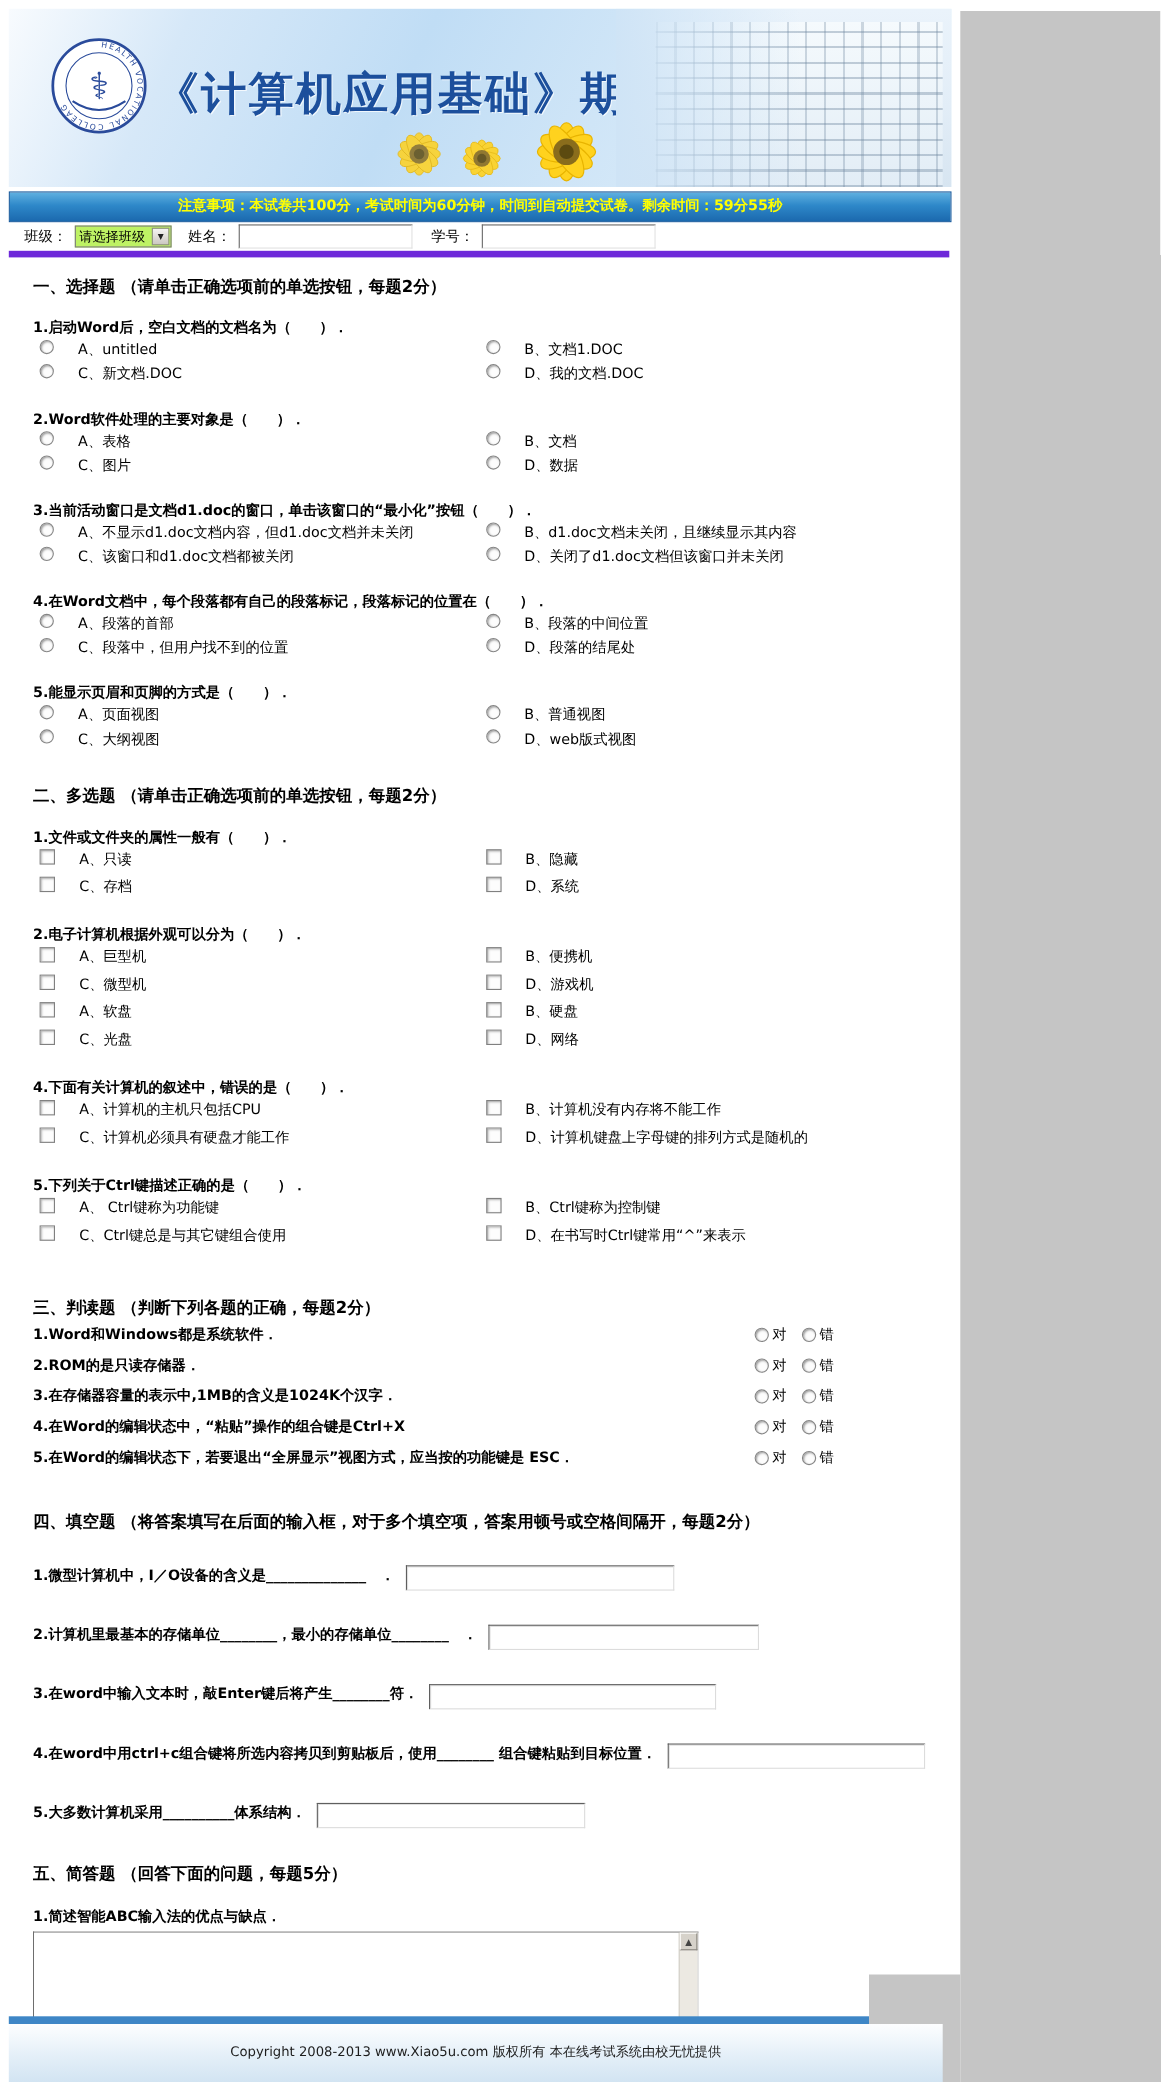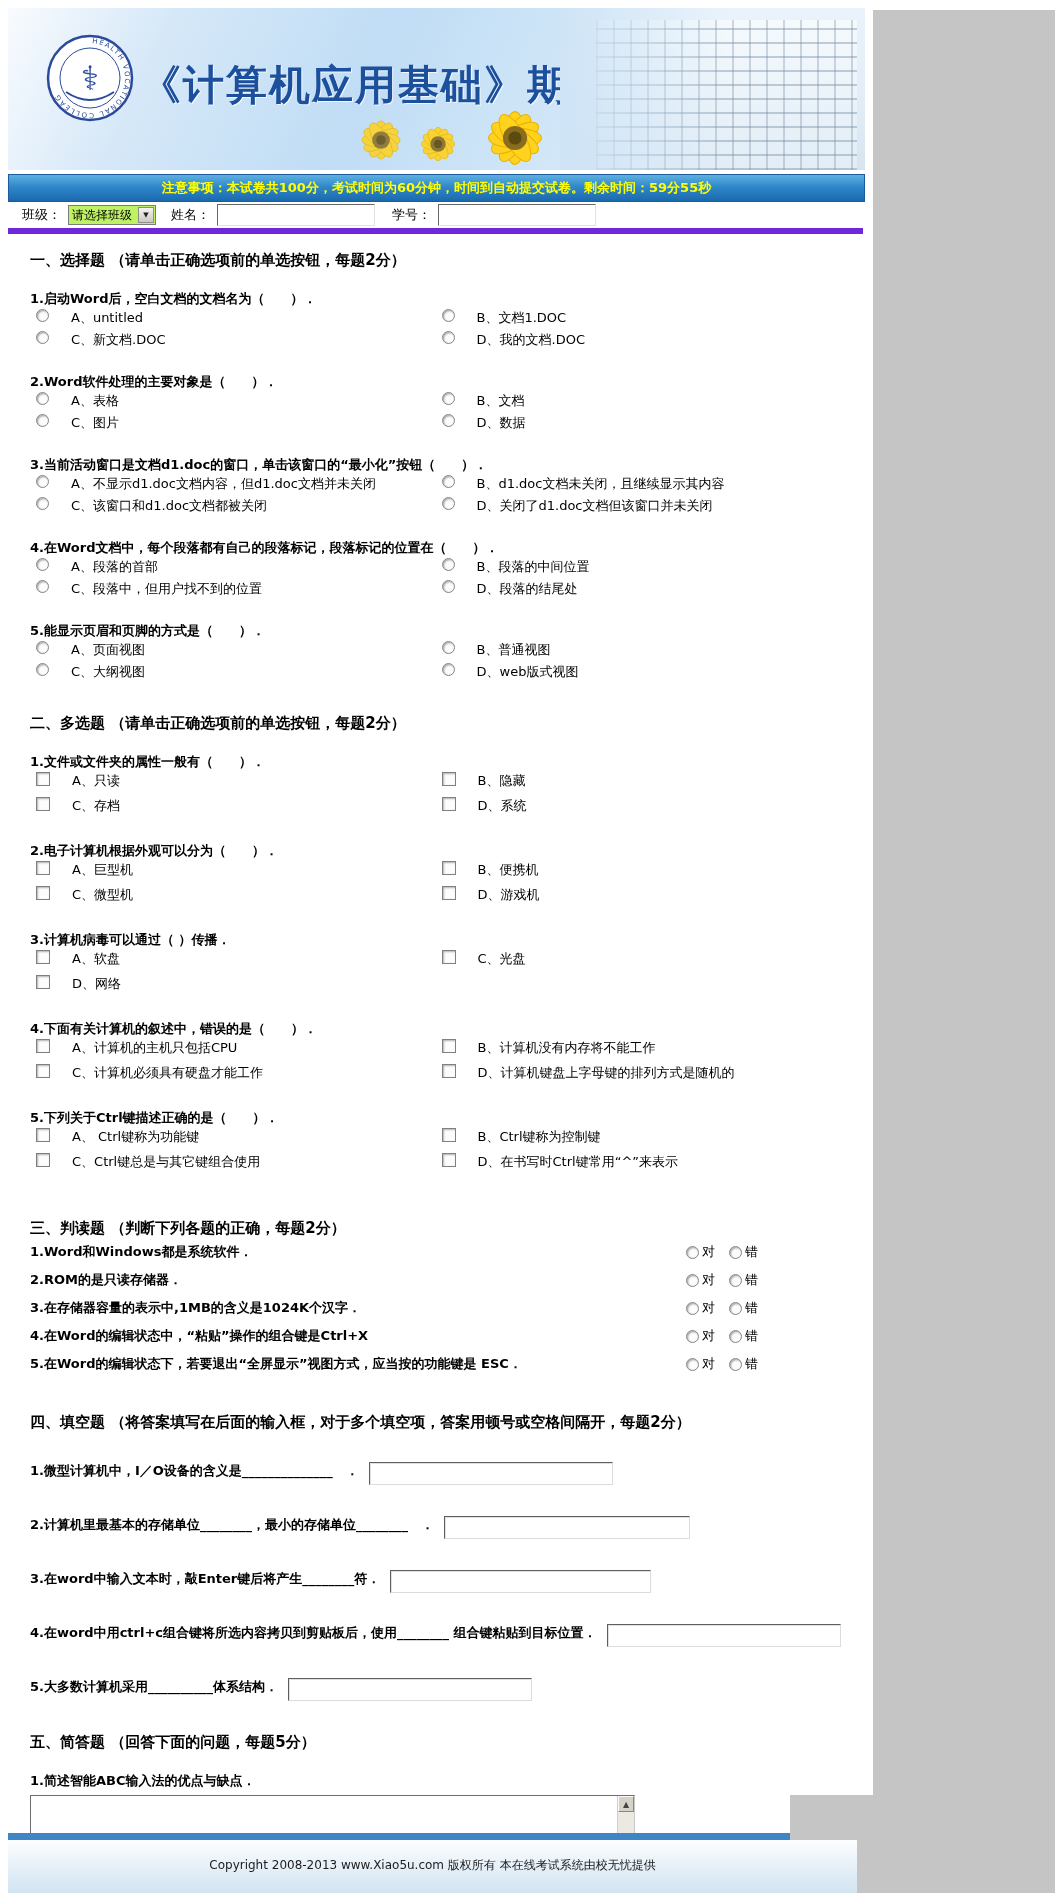--- a/index.html
+++ b/index.html
@@ -299,25 +299,28 @@
               <span class="checkbox"></span>
               <span class="opt-label">C、微型机</span>
             </div>
             <div class="opt">
               <span class="checkbox"></span>
               <span class="opt-label">D、游戏机</span>
             </div>
           </div>
         </div>
         <div class="question">
-          <div class="q-title">3.计算机病毒可以通过（ ）传播．</div>
           <div class="options">
             <div class="opt">
               <span class="checkbox"></span>
               <span class="opt-label">A、软盘</span>
+            </div>
+            <div class="opt">
+              <span class="checkbox"></span>
+              <span class="opt-label">B、硬盘</span>
             </div>
             <div class="opt">
               <span class="checkbox"></span>
               <span class="opt-label">C、光盘</span>
             </div>
             <div class="opt">
               <span class="checkbox"></span>
               <span class="opt-label">D、网络</span>
             </div>
           </div>

